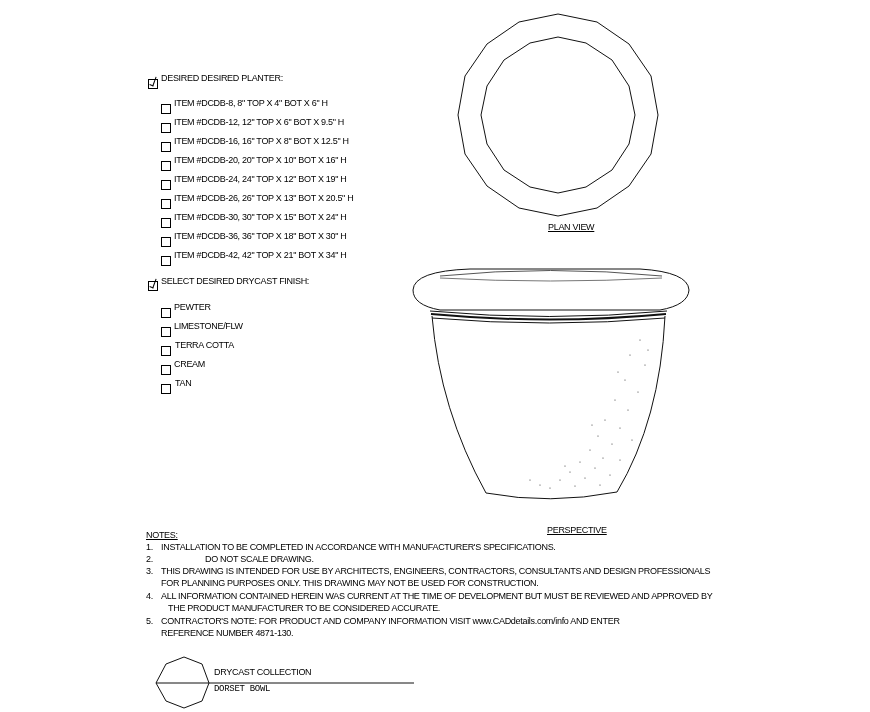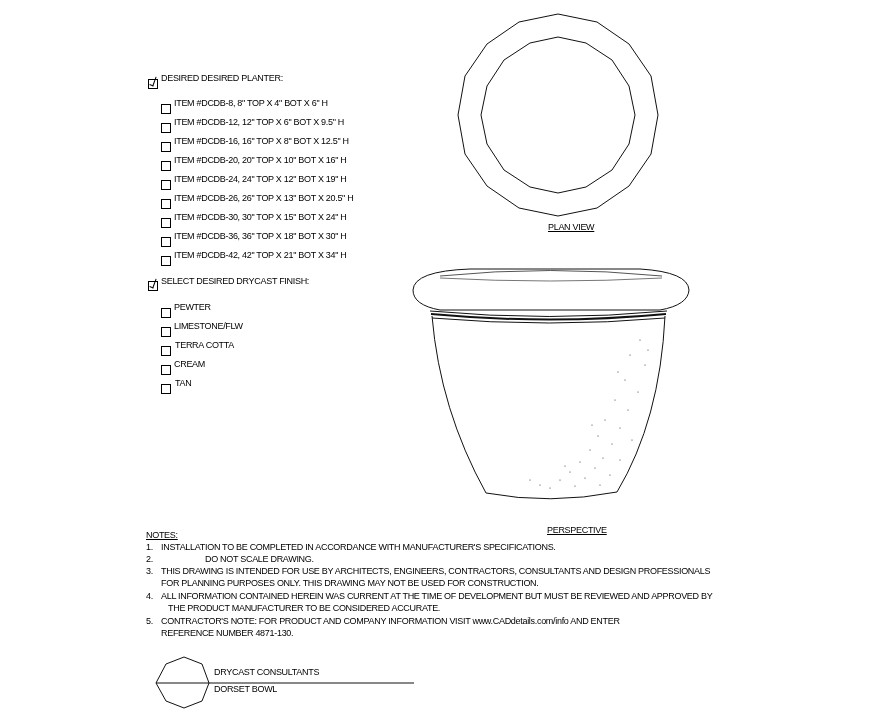--- a/index.html
+++ b/index.html
@@ -127,14 +127,14 @@
   <div class="txt" style="left:161px;top:566px;">THIS DRAWING IS INTENDED FOR USE BY ARCHITECTS, ENGINEERS, CONTRACTORS, CONSULTANTS AND DESIGN PROFESSIONALS</div>
   <div class="txt" style="left:161px;top:578px;">FOR PLANNING PURPOSES ONLY.  THIS DRAWING MAY NOT BE USED FOR CONSTRUCTION.</div>
   <div class="txt" style="left:146px;top:591px;">4.</div>
   <div class="txt" style="left:161px;top:591px;">ALL INFORMATION CONTAINED HEREIN WAS CURRENT AT THE TIME OF DEVELOPMENT BUT MUST BE REVIEWED AND APPROVED BY</div>
   <div class="txt" style="left:168px;top:603px;">THE PRODUCT MANUFACTURER TO BE CONSIDERED ACCURATE.</div>
   <div class="txt" style="left:146px;top:616px;">5.</div>
   <div class="txt" style="left:161px;top:616px;">CONTRACTOR'S NOTE: FOR PRODUCT AND COMPANY INFORMATION VISIT www.CADdetails.com/info AND ENTER</div>
   <div class="txt" style="left:161px;top:628px;">REFERENCE NUMBER 4871-130.</div>
 </div>
 
-<div class="txt" style="left:214px;top:667px;">DRYCAST CONSULTANTS</div>
-<div class="txt" style="left:214px;top:684px;">DORSET BOWL</div>
+<div class="txt" style="left:214px;top:667px;">DRYCAST COLLECTION</div>
+<div class="txt" style="left:214px;top:684px;font-family:Liberation Mono, monospace;">DORSET BOWL</div>
 
 </body></html>

